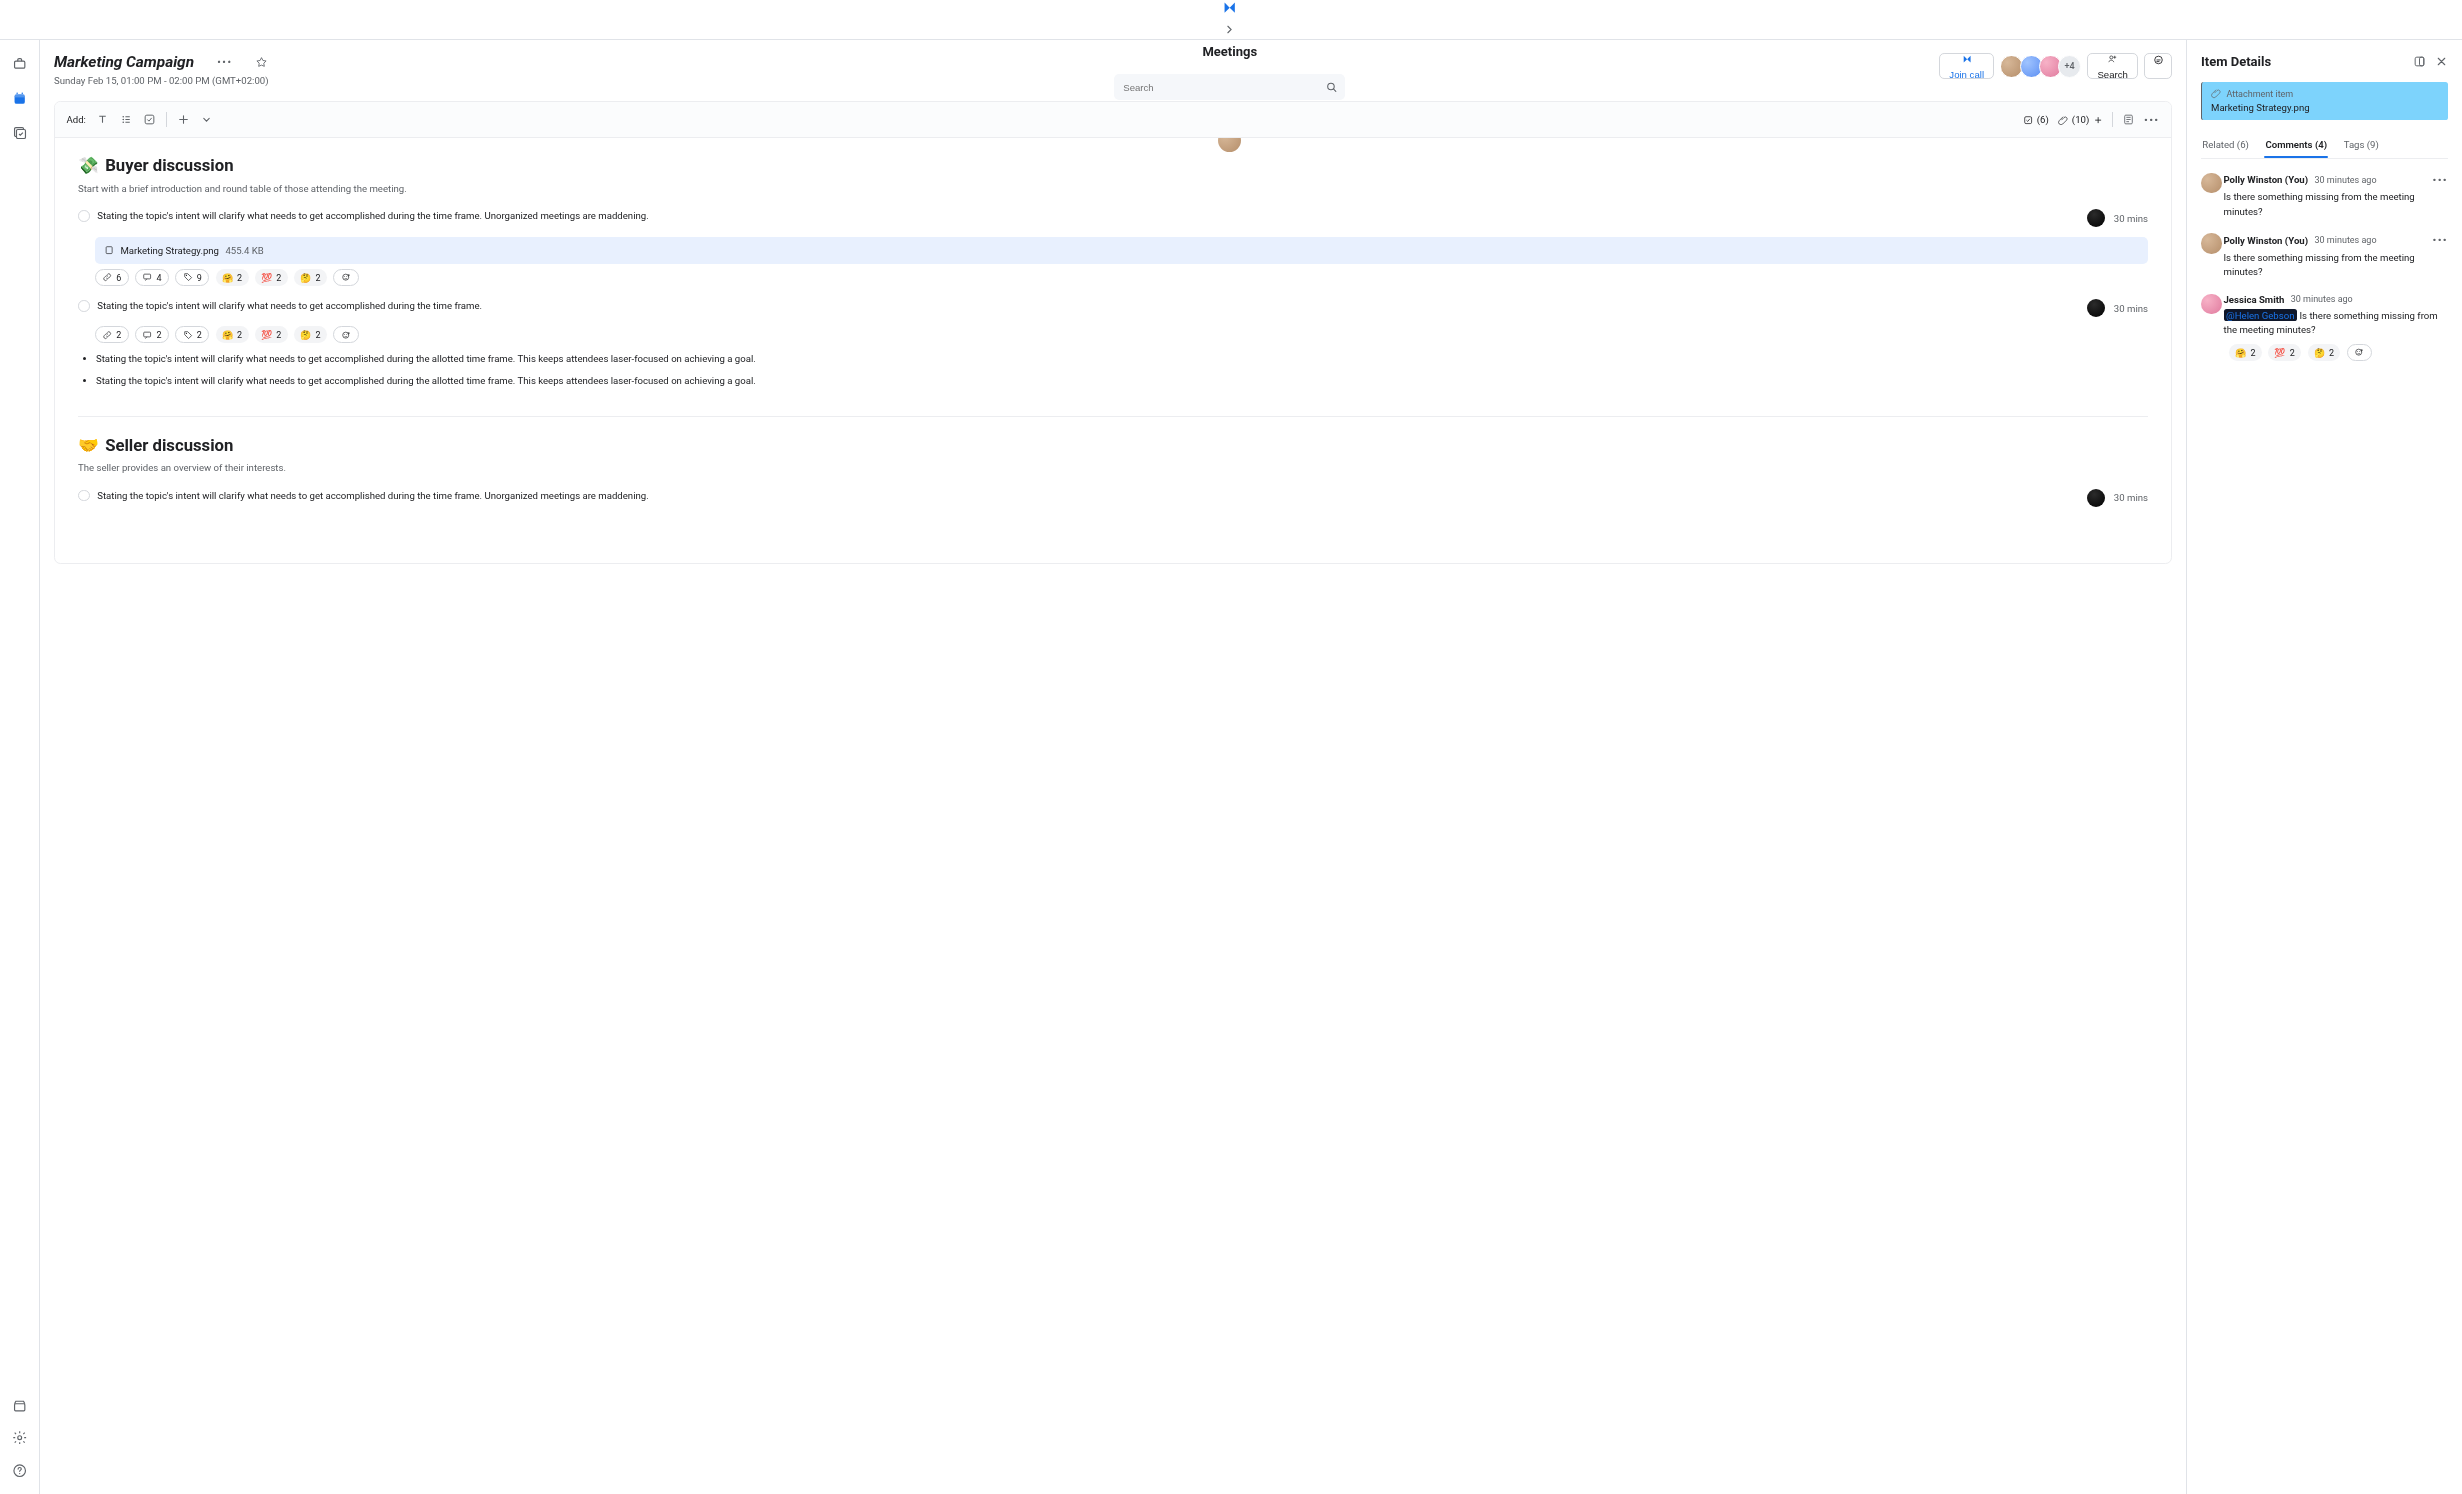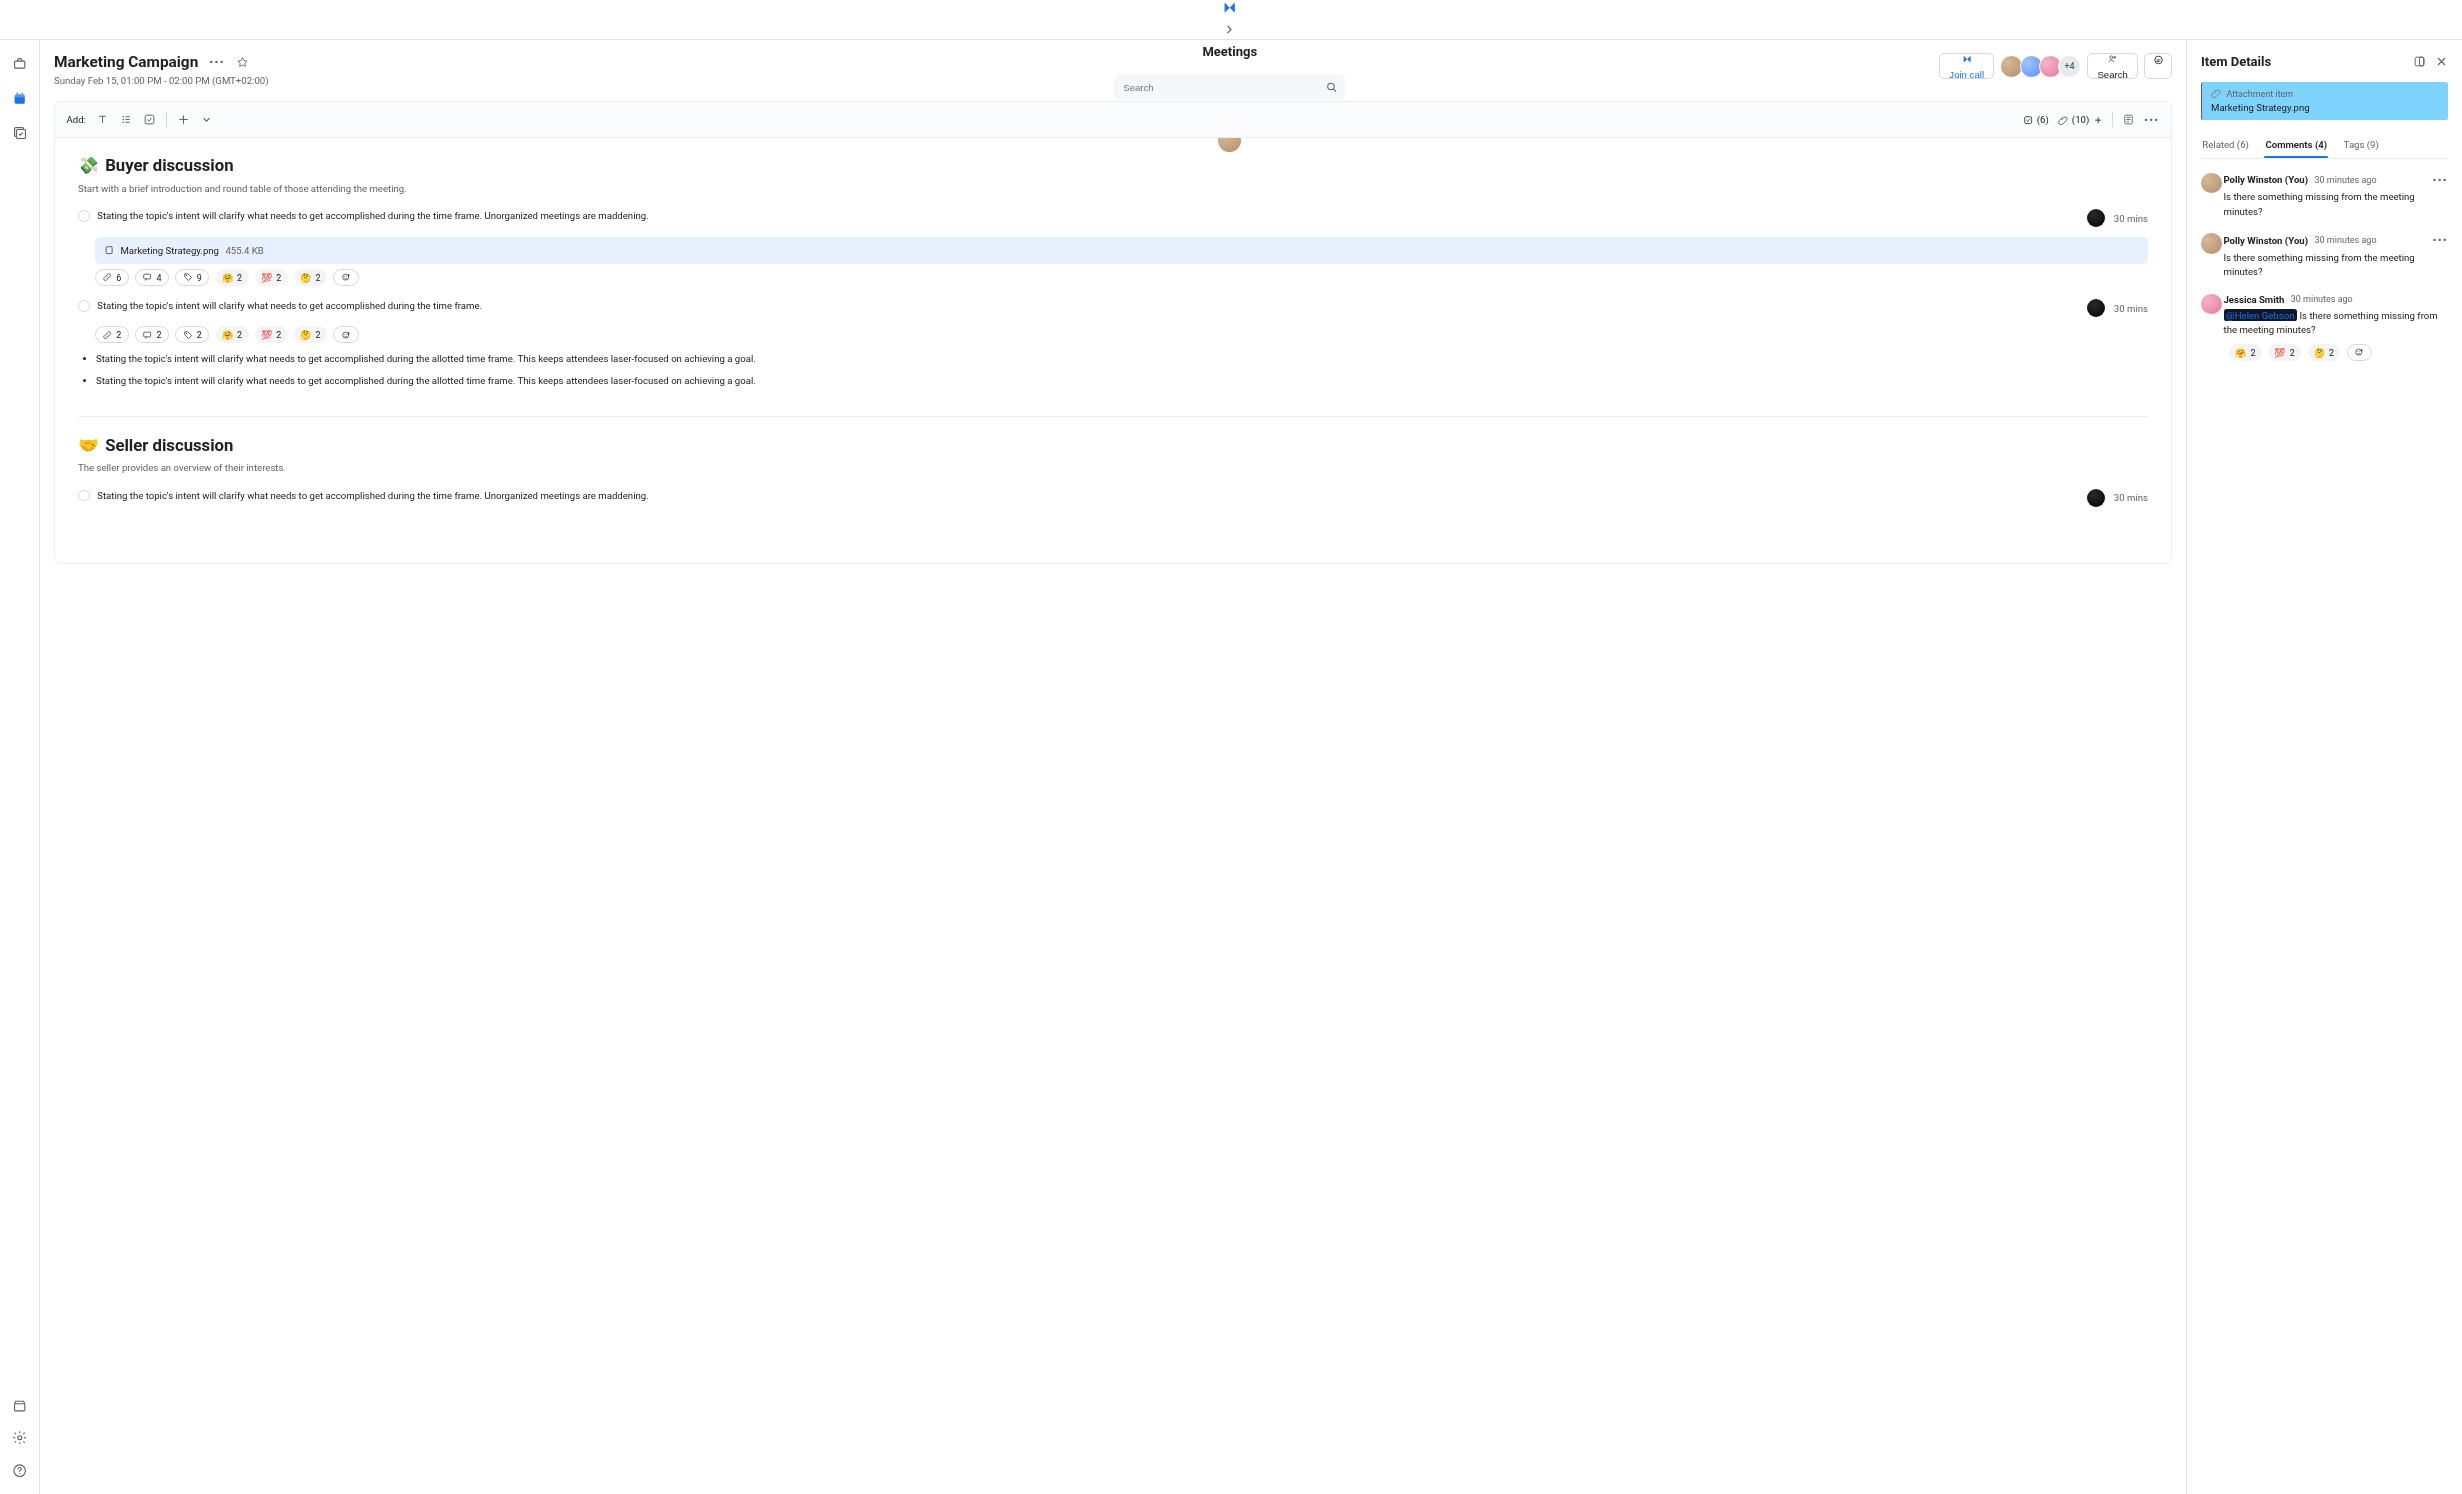--- a/index.html
+++ b/index.html
@@ -91,21 +91,21 @@
   }
   .sidebar .bottom { margin-top: auto; display: flex; flex-direction: column; gap: 15.4px; align-items: center; }
   .side-icon { color: var(--muted); width: 16.7px; height: 16.7px; display:flex;align-items:center;justify-content:center; }
   .side-icon.active { color: var(--blue); }
   .main {
     flex: 1;
     padding: 13px 14px 26px 14px;
     overflow: auto;
   }
   .header-row { display: flex; align-items: flex-start; gap: 7.7px; }
-  .title-row { display: flex; align-items: center; gap: 11px; }
+  .title-row { display: flex; align-items: center; gap: 23px; font-style: italic; }
   .meeting-title { font-size: 15.4px; font-weight: 700; }
   .dots { color: var(--muted); font-size: 11.5px; letter-spacing: 1.3px; }
   .star { color: var(--muted); }
   .subtitle { color: var(--muted); margin-top: 3.8px; font-size: 9.6px; }
   .header-right { margin-left: auto; display: flex; align-items: center; gap: 6.4px; }
   .btn-outline {
     height: 26px;
     border: 0.6px solid var(--gray-300);
     border-radius: 5.1px;
     background: #fff;

